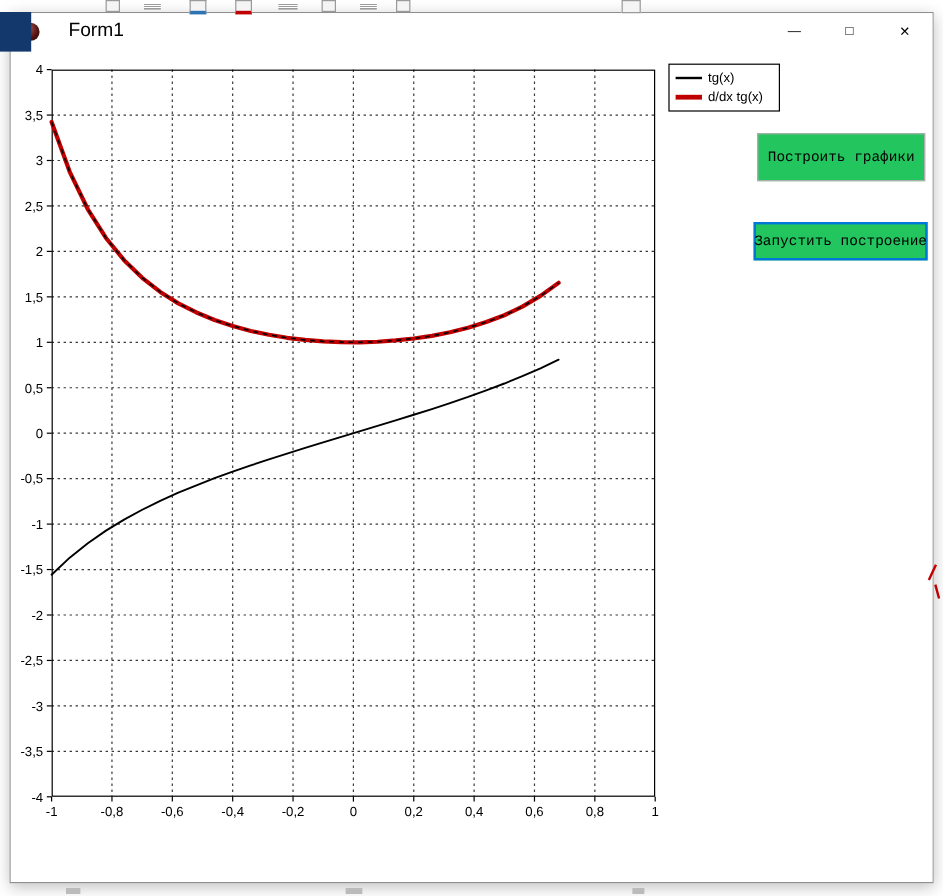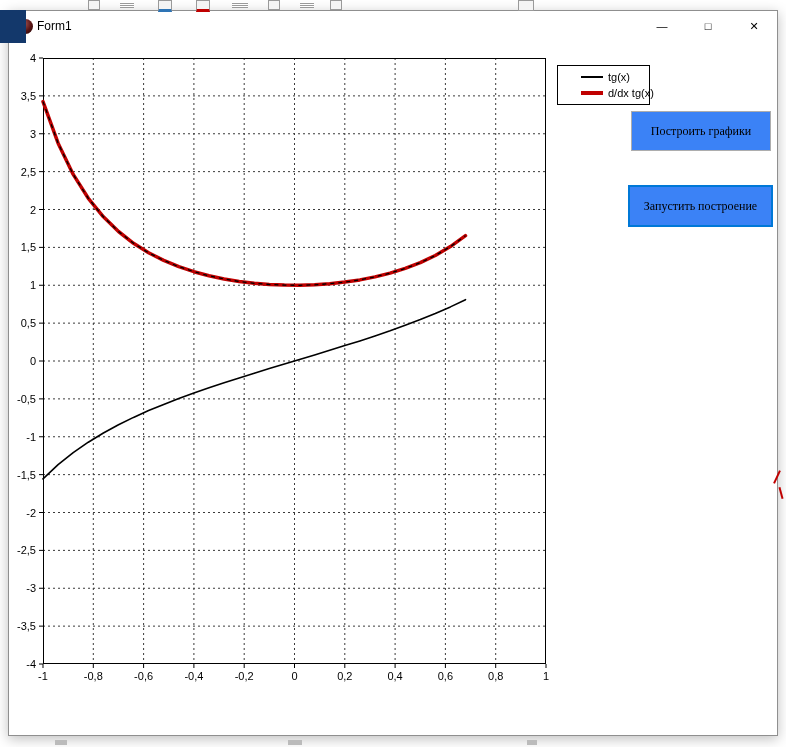--- a/index.html
+++ b/index.html
@@ -15,45 +15,45 @@
   .frag-red{border-bottom:3px solid #c00000}
   .red-stroke{width:2px;background:#c00000}
   .bottom-frag{height:5px;background:#bbb;top:740px}
 
   
   .window{position:absolute;left:8px;top:10px;width:770px;height:726px;background:#fff;
           border:1px solid #8f8f8f;box-sizing:border-box;box-shadow:0 3px 12px rgba(0,0,0,.25);z-index:2}
   .titlebar{position:absolute;left:0;top:0;right:0;height:30px;background:#fff;display:flex;align-items:center}
   .app-icon{width:15px;height:15px;border-radius:50%;margin-left:9px;flex:0 0 auto;
             background:radial-gradient(circle at 35% 30%,#a85a5a 0%,#5a1515 55%,#1c0404 100%)}
-  .title-text{font-size:12px;margin-left:4px;white-space:nowrap}
+  .title-text{font-size:16px;margin-left:24px;white-space:nowrap}
   .caption-buttons{position:absolute;right:0;top:0;height:30px;display:flex}
   .cap-btn{width:46px;height:30px;display:flex;align-items:center;justify-content:center;
            font-size:11px;color:#000;cursor:default}
   .client{position:absolute;left:0;top:30px;right:0;bottom:0;background:#fff}
 
   
   .chart{position:absolute;left:34px;top:17px;width:503px;height:606px}
   .chart svg{position:absolute;left:0;top:0;overflow:visible}
   text.tick{font-family:"Liberation Sans",sans-serif;font-size:11px;fill:#000}
 
-  .legend{position:absolute;left:548px;top:24px;width:93px;border:1px solid #000;background:#fff;
-          padding:3px 23px;box-sizing:border-box}
+  .legend{position:absolute;left:548px;top:12px;width:93px;border:1px solid #000;background:#fff;
+          padding:3px 5px;box-sizing:border-box}
   .legend-row{display:flex;align-items:center;height:16px}
   .legend-sample{width:22px;height:0;margin-right:5px;flex:0 0 auto}
   .sample-tg{border-top:2px solid #000}
   .sample-ddx{border-top:4px solid #c00000}
   .legend-label{font-size:11px;white-space:nowrap}
 
   
-  .btn{position:absolute;background:#3b82f6;border:1px solid #adadad;font-size:12px;
+  .btn{position:absolute;background:#22c55e;border:1px solid #adadad;font-size:12px;
        display:flex;align-items:center;justify-content:center;box-sizing:border-box;
-       font-family:Liberation Serif, serif;cursor:default;white-space:nowrap}
+       font-family:Liberation Mono, monospace;cursor:default;white-space:nowrap}
   #btn-plot{left:622px;top:70px;width:140px;height:40px}
-  #btn-start{left:619px;top:144px;width:145px;height:42px;border:2px solid #0078d7}
+  #btn-start{left:619px;top:144px;width:145px;height:32px;border:2px solid #0078d7}
   #btn-clear{left:622px;top:205px;width:140px;height:40px}
 </style>
 </head>
 <body>
 
 <div class="artifact frag" style="left:88px;width:10px"></div>
 <div class="artifact frag-lines" style="left:120px;width:14px"></div>
 <div class="artifact frag frag-blue" style="left:158px;width:12px"></div>
 <div class="artifact frag frag-red" style="left:196px;width:12px"></div>
 <div class="artifact frag-lines" style="left:232px;width:16px"></div>

